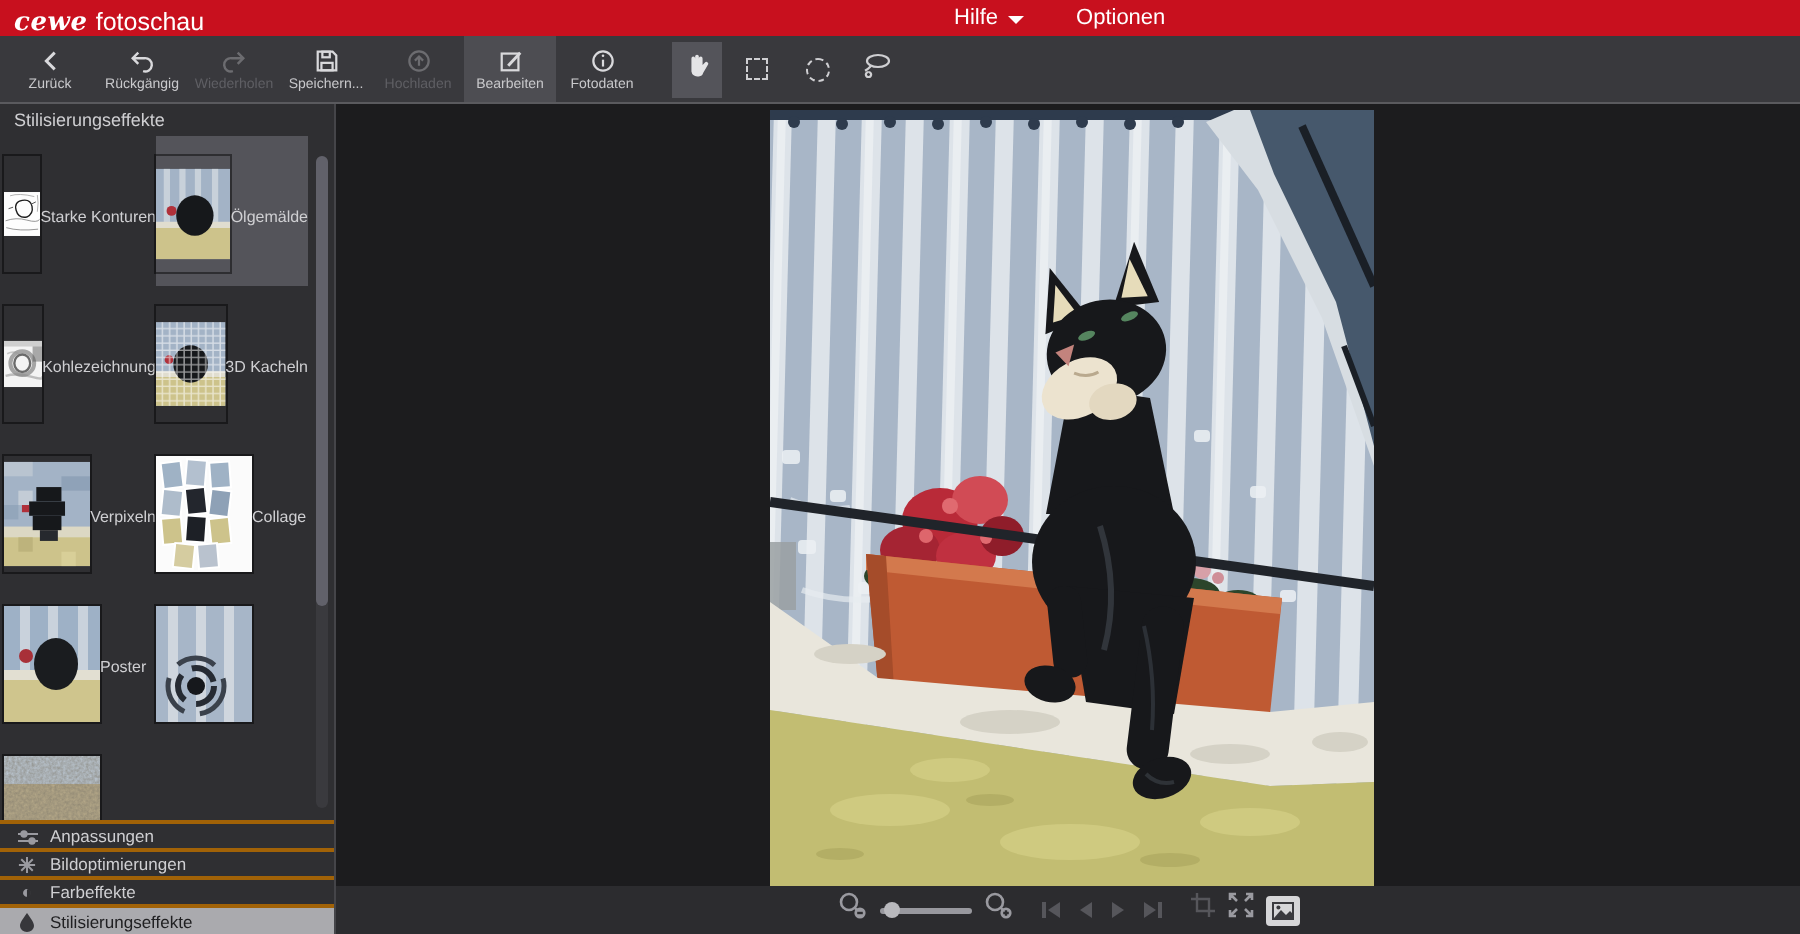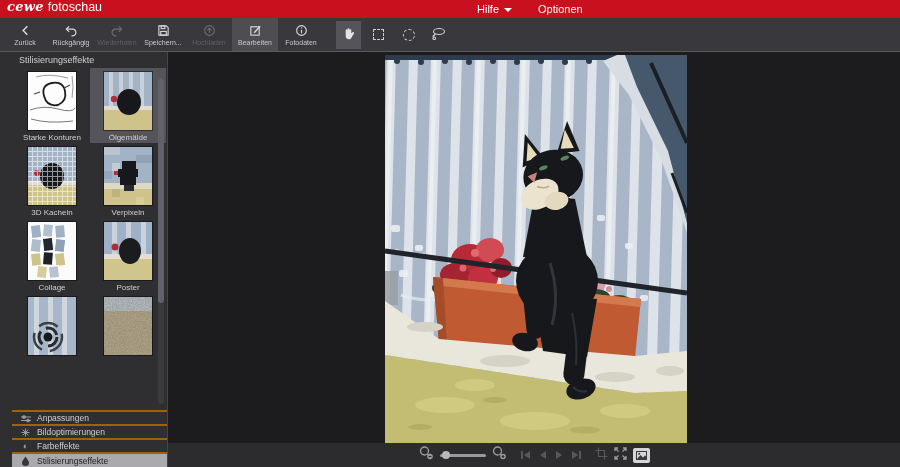--- a/index.html
+++ b/index.html
@@ -5,21 +5,21 @@
   :root{
     --brand-red:#c8101e; --toolbar-bg:#39393d; --sidebar-bg:#2f2f32;
     --canvas-bg:#1c1c1e; --statusbar-bg:#2c2c2f; --highlight:#54545a;
     --section-active-bg:#aaaaae; --text-light:#cfcfd2; --text-disabled:#5f5f64;
   }
   *{box-sizing:border-box;}
   html,body{margin:0;padding:0;}
   body{width:900px;height:467px;overflow:hidden;font-family:"Liberation Sans",sans-serif;background:var(--canvas-bg);}
 
   
-  .header{height:18px;background:var(--brand-red);position:relative;display:flex;align-items:flex-start;}
+  .header{height:18px;background:var(--brand-red);position:relative;display:flex;align-items:flex-end;}
   .logo{margin-left:7px;color:#fff;display:flex;align-items:baseline;line-height:1;}
   .logo .brand{font-family:"DejaVu Serif",serif;font-style:italic;font-weight:bold;font-size:13px;letter-spacing:.3px;}
   .logo .app{font-size:12.5px;margin-left:4px;}
   .menu{position:absolute;left:477px;top:0;height:18px;display:flex;align-items:center;gap:8px;color:#fff;font-size:11px;}
   .menu .mitem{display:flex;align-items:center;gap:5px;}
   .caret{width:0;height:0;border-left:4px solid transparent;border-right:4px solid transparent;border-top:4px solid #fff;margin-top:2px;}
   .menu .gap{width:10px;}
 
   
   .toolbar{height:34px;background:var(--toolbar-bg);border-bottom:1px solid #5a5a5e;display:flex;align-items:stretch;padding-left:2px;}
@@ -30,25 +30,25 @@
   .tbtn.disabled svg{opacity:.32;}
   .tbtn.active{background:#4d4d52;}
   .tools{display:flex;align-items:center;margin-left:12px;gap:5px;}
   .tool{width:25px;height:28px;display:flex;align-items:center;justify-content:center;}
   .tool.active{background:var(--highlight);}
   .dashed-rect{width:11px;height:11px;border:1px dashed #cfcfd2;}
   .dashed-ellipse{width:12px;height:12px;border:1px dashed #cfcfd2;border-radius:50%;}
 
   
   .content{display:flex;height:415px;}
-  .sidebar{width:168px;background:var(--sidebar-bg);border-right:1px solid #454549;display:flex;flex-direction:column;position:relative;padding-left:12px;}
+  .sidebar{width:168px;background:var(--sidebar-bg);border-right:1px solid #454549;display:flex;flex-direction:column;position:relative;}
   .panel-title{font-size:9px;color:var(--text-light);padding:4px 0 2px 7px;line-height:1.1;}
   .effects{height:343px;overflow:hidden;padding-left:2px;position:relative;}
   .egrid{display:grid;grid-template-columns:76px 76px;}
-  .ecell{height:75px;display:flex;flex-direction:column;align-items:center;padding-top:4px;}
+  .ecell{height:75px;display:flex;flex-direction:row;align-items:center;padding-top:4px;}
   .ecell.selected{background:var(--highlight);}
   .ecell.hover{background:#46464b;}
   .thumb{width:48px;height:58px;box-shadow:0 0 0 1px rgba(0,0,0,.45);display:block;}
   .elabel{font-size:8px;color:var(--text-light);margin-top:3px;white-space:nowrap;}
   .sscroll{position:absolute;right:3px;top:10px;width:6px;height:326px;background:#3a3a3e;border-radius:3px;}
   .sthumb{width:6px;height:225px;background:#61616a;border-radius:3px;}
   .sections{margin-top:auto;}
   .srow{height:14px;display:flex;align-items:center;gap:6px;padding-left:8px;font-size:8.5px;color:var(--text-light);border-top:2px solid #a16207;}
   .srow .sicon{width:11px;display:flex;justify-content:center;color:#9a9aa0;font-size:9px;line-height:1;}
   .srow.active{background:var(--section-active-bg);color:#202022;height:15px;}
@@ -209,20 +209,32 @@
             <rect x="25" width="4" height="36" fill="#c8d1da"></rect>
               <rect x="36" width="4" height="36" fill="#c8d1da"></rect>
             <rect y="34" width="48" height="6" fill="#e0ddcf"></rect>
             <rect y="38" width="48" height="20" fill="#cdc38b"></rect>
             <circle cx="10" cy="27" r="3.2" fill="#b0303a"></circle>
             <ellipse cx="25" cy="30" rx="12" ry="13" fill="#16181b"></ellipse>
           </svg>
           <div class="elabel">Ölgemälde</div>
         </div>
 
+        <div class="ecell">
+          <svg class="thumb" viewBox="0 0 48 58">
+            <rect width="48" height="58" fill="#f4f4f4"></rect>
+            <rect x="36" y="0" width="12" height="26" fill="#6a6a6a" opacity=".55"></rect>
+            <rect x="0" y="0" width="48" height="7" fill="#cfcfcf"></rect>
+            <ellipse cx="23" cy="28" rx="15" ry="15" fill="none" stroke="#555" stroke-width="5" opacity=".5"></ellipse>
+            <ellipse cx="23" cy="28" rx="10" ry="11" fill="none" stroke="#222" stroke-width="3" opacity=".65"></ellipse>
+            <path d="M2,44 Q16,40 34,45 T48,44" stroke="#888" stroke-width="3" fill="none" opacity=".5"></path>
+            <path d="M4,16 q8,-4 14,0" stroke="#999" stroke-width="2" fill="none" opacity=".5"></path>
+          </svg>
+          <div class="elabel">Kohlezeichnung</div>
+        </div>
 
         <div class="ecell">
           <svg class="thumb" viewBox="0 0 48 58">
             <defs>
               <pattern id="pt-tiles" width="5" height="5" patternUnits="userSpaceOnUse">
                 <rect width="5" height="5" fill="none"></rect>
                 <path d="M0 4.5 H5 M4.5 0 V5" stroke="#fff" stroke-width="1" opacity=".55"></path>
               </pattern>
             </defs>
             <rect width="48" height="58" fill="#a3b3c6"></rect>

